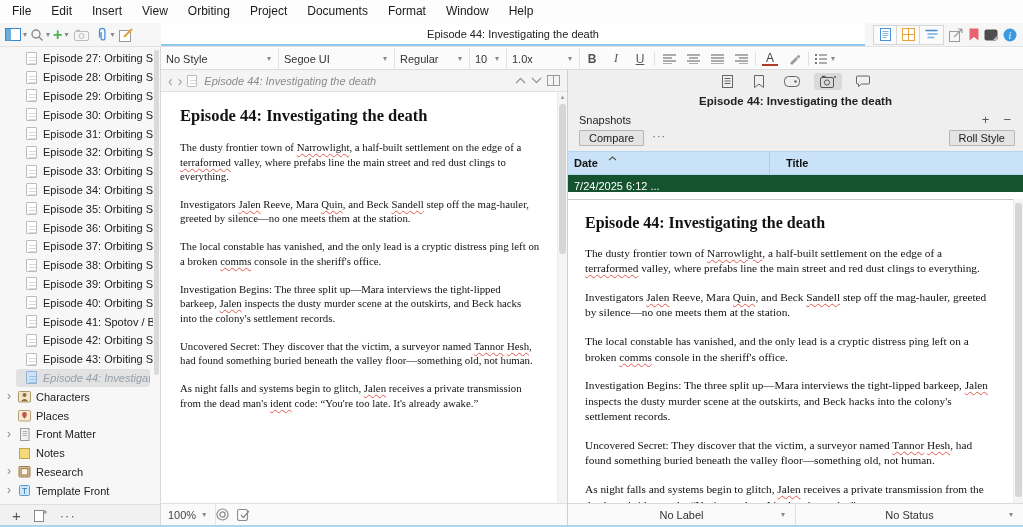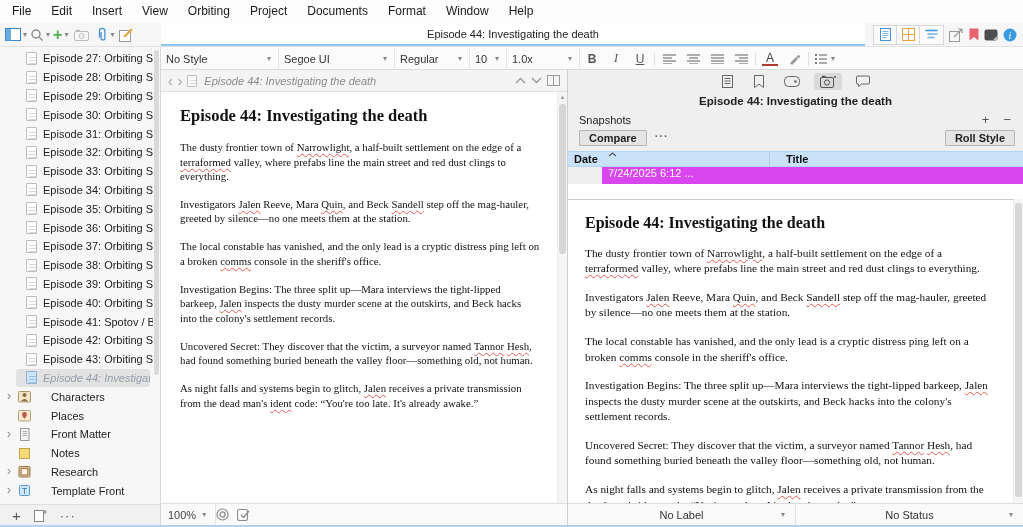--- a/index.html
+++ b/index.html
@@ -33,21 +33,21 @@
   .sidebar { position:absolute; left:0; top:47px; width:161px; bottom:2px; background:#f7f7f7; border-right:1px solid #d8d8d8; overflow:hidden; }
   .binder-list { position:absolute; top:2px; left:0; right:7px; bottom:21px; overflow:hidden; font-size:11px; color:#222; }
   .b-item { height:18.8px; display:flex; align-items:center; padding-left:26px; white-space:nowrap; }
   .b-item .lbl { margin-left:6px; overflow:hidden; text-overflow:clip; }
   .doc-ico { width:11px; height:13px; background:#fff; border:1px solid #bdbdbd; border-radius:1px; flex:none;
              background-image:repeating-linear-gradient(#fff 0 2px, #d8d8d8 2px 3px); background-size:7px 100%; background-position:2px 2px; background-repeat:no-repeat; }
   .b-item.sel { background:#e2e2e2; border-radius:3px; margin-left:16px; margin-right:3px; padding-left:10px; color:#95a0ab; font-style:italic; }
   .b-item.sel .doc-ico { background:#cfe3f7; border-color:#8fb4d8; background-image:repeating-linear-gradient(#cfe3f7 0 2px, #9cc0e2 2px 3px); background-size:7px 100%; background-position:2px 2px; background-repeat:no-repeat; }
   .c-item { height:18.8px; display:flex; align-items:center; padding-left:7px; white-space:nowrap; }
   .c-item .arrow { width:11px; color:#8a8a8a; font-size:12px; line-height:11px; }
-  .c-item .lbl { margin-left:20px; }
+  .c-item .lbl { margin-left:5px; }
   .c-item .cicon { width:13px; height:13px; flex:none; display:flex; }
   .sidebar-scroll { position:absolute; right:1px; top:3px; width:5px; bottom:23px; }
   .sidebar-scroll .thumb { position:absolute; top:0; width:5px; height:72%; background:#dadada; border-radius:2px; }
   .sidebar-footer { position:absolute; left:0; right:0; bottom:0; height:21px; background:#f1f1f1; border-top:1px solid #dedede; display:flex; align-items:center; gap:13px; padding-left:12px; color:#666; font-size:13px; }
 
   
   .editor { position:absolute; left:161px; top:70px; width:406px; bottom:2px; background:#fff; }
   .ed-header { height:22px; background:#f4f4f4; border-bottom:1px solid #e0e0e0; display:flex; align-items:center; padding:0 7px; gap:5px; font-size:11px; }
   .nav-ch { font-size:14px; color:#9a9a9a; line-height:18px; }
   .ed-title { flex:1; font-style:italic; color:#8a8a8a; margin-left:2px; white-space:nowrap; overflow:hidden; }
@@ -68,30 +68,30 @@
   .sq { text-decoration:underline; text-decoration-style:wavy; text-decoration-color:#e05a4e; text-decoration-thickness:1px; text-underline-offset:2px; }
 
   
   .inspector { position:absolute; left:567px; top:70px; right:0; bottom:2px; background:#efefef; border-left:1px solid #cfcfcf; }
   .insp-tabs { height:22px; display:flex; justify-content:center; align-items:center; gap:8px; }
   .insp-tab { padding:2px 6px; border-radius:3px; display:flex; }
   .insp-tab.sel { background:#dadada; }
   .insp-title { text-align:center; font-weight:bold; font-size:11.5px; padding-top:3px; height:18px; }
   .snap-head { display:flex; align-items:center; padding:2px 12px 0 11px; font-size:11px; color:#222; }
   .snap-head .plusminus { margin-left:auto; display:flex; gap:14px; color:#555; font-size:13px; }
-  .snap-btns { display:flex; align-items:flex-start; padding:3px 8px 5px 11px;font-weight:bold; }
+  .snap-btns { display:flex; align-items:flex-start; padding:3px 8px 5px 11px; }
   .btn { background:#e4e4e4; border:1px solid #b6b6b6; font-size:11px; color:#222; padding:1px 9px; border-radius:1px; }
   .dots { color:#666; font-size:11px; letter-spacing:1px; margin-left:8px; }
   .snap-btns .spacer { flex:1; }
   .snap-table { font-size:11px; }
-  .st-header { height:16px; background:#c9e2f7; display:flex; align-items:center; font-weight:bold; color:#111; border-top:1px solid #b5d4ef; border-bottom:1px solid #b5d4ef; }
+  .st-header { height:24px; background:#c9e2f7; display:flex; align-items:center; font-weight:bold; color:#111; border-top:1px solid #b5d4ef; border-bottom:1px solid #b5d4ef; }
   .st-col-date { width:201px; padding-left:6px; position:relative; }
   .st-col-title { flex:1; padding-left:16px; border-left:1px solid #aecdea; height:100%; display:flex; align-items:center; }
   .sort-caret { position:absolute; top:-1px; left:40px; }
-  .st-row { height:17px; background:#d946ef; color:#fff; display:flex; align-items:flex-start; font-weight:normal;margin-left:34px; }
+  .st-row { height:17px; background:#14532d; color:#fff; display:flex; align-items:flex-end; font-weight:normal; }
   .st-row .st-col-title { border-left:1px solid #2f86de; }
   .st-empty { height:16px; background:#fff; }
   .snap-preview { position:absolute; top:129px; left:0; right:0; bottom:22px; background:#fff; border-top:1px solid #c9c9c9; padding:12px 26px 0 17px; overflow:hidden; }
   .snap-preview .doc { font-size:11.3px; line-height:1.36; }
   .snap-preview .doc .doc-title { font-size:16px; margin-bottom:12px; }
   .pv-scrollbar { position:absolute; top:129px; bottom:22px; right:0; width:10px; background:#f5f5f5; border-left:1px solid #ececec; }
   .pv-scrollbar .thumb { position:absolute; top:4px; left:1px; width:7px; bottom:6px; background:#d6d6d6; border-radius:3px; }
   .insp-footer { position:absolute; left:0; right:0; bottom:0; height:22px; background:#fafafa; border-top:1px solid #dadada; display:flex; font-size:11px; color:#333; }
   .if-half { flex:1; position:relative; display:flex; align-items:center; justify-content:center; }
   .if-half + .if-half { border-left:1px solid #e0e0e0; }

